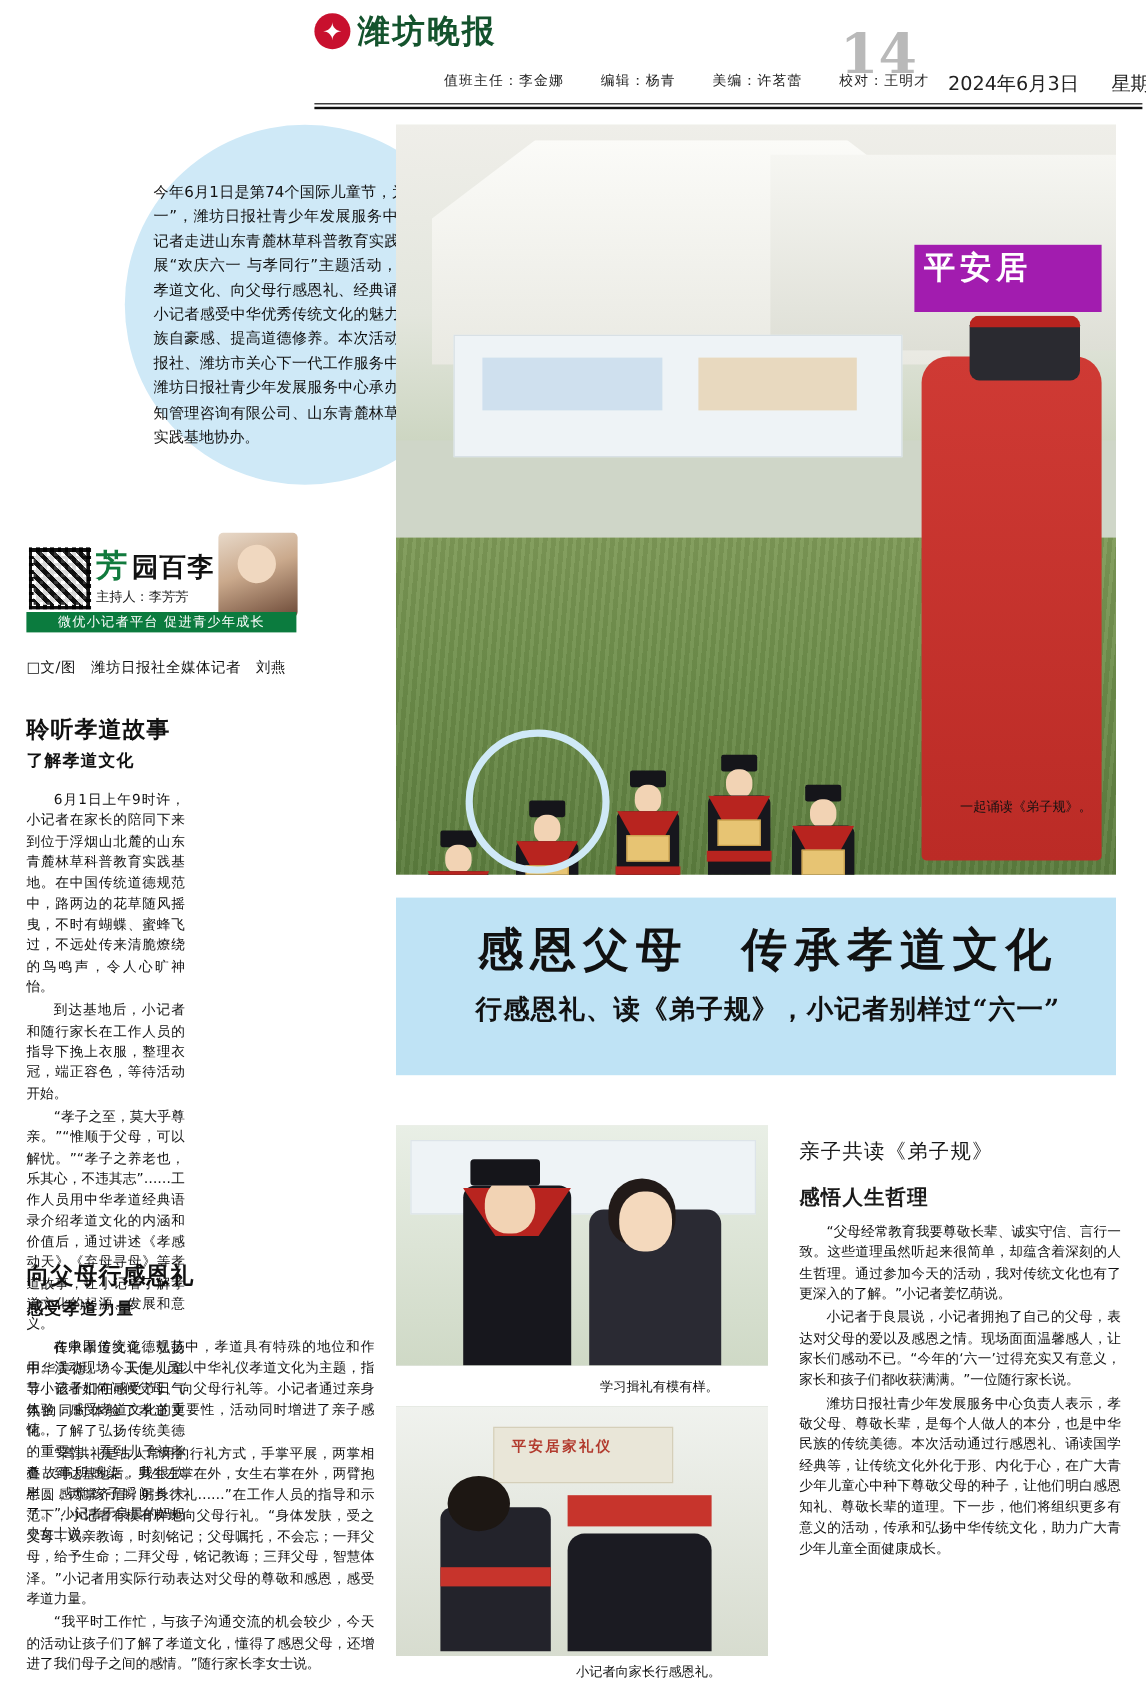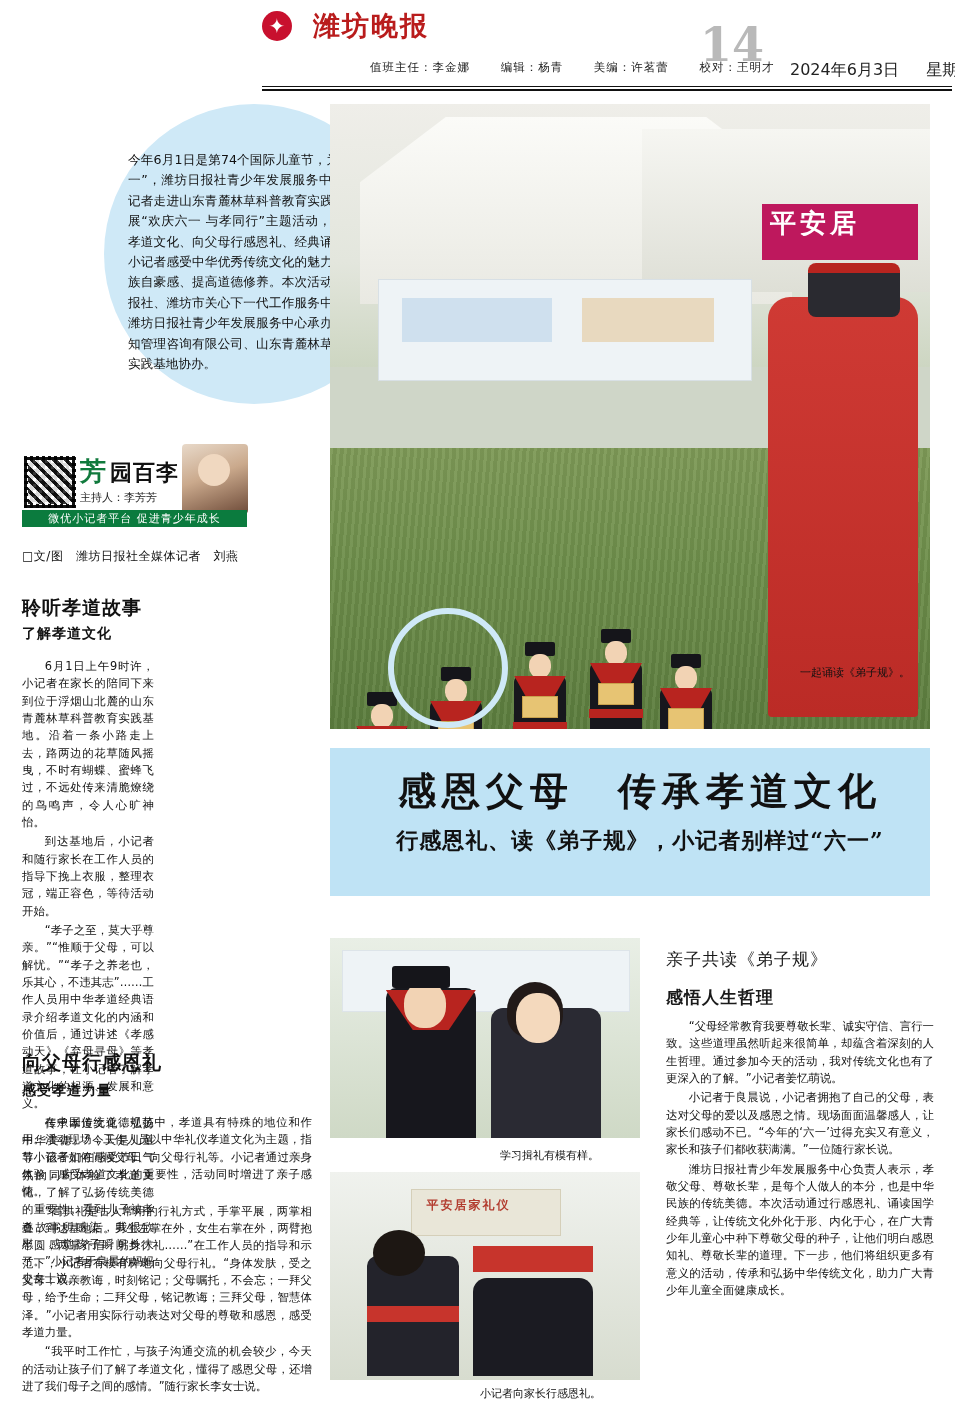--- a/index.html
+++ b/index.html
@@ -23,21 +23,21 @@
   }
   .mh-logo{
     width:30px;height:30px;border-radius:50%;
     background:#c8102e;color:#fff;
     display:flex;align-items:center;justify-content:center;
     font-size:20px;font-weight:bold;margin-right:6px;
     font-family:"DejaVu Sans",sans-serif;
   }
   .mh-paper{
     font-size:27px;font-weight:bold;letter-spacing:2px;
-    color:#b91c1c;font-family:Liberation Mono, monospace;margin-left:15px;
+    color:#14532d;font-family:Liberation Mono, monospace;
   }
   .mh-section{
     font-size:42px;font-weight:bold;letter-spacing:2px;
     color:#111;margin-left:8px;line-height:1;
     font-family:"DejaVu Serif","Liberation Serif",serif;
   }
   .mh-credits{
     position:absolute;left:370px;top:60px;
     font-size:11.5px;color:#222;letter-spacing:1px;
     white-space:nowrap;
@@ -149,21 +149,21 @@
   .pm-tent{position:absolute;left:5%;top:2%;width:72%;height:30%;
     background:linear-gradient(180deg,#fbfbf8 0%,#e9e9e2 100%);
     clip-path:polygon(0 35%,20% 0,80% 0,100% 35%,100% 100%,0 100%);}
   .pm-tent2{position:absolute;left:52%;top:4%;width:48%;height:26%;
     background:linear-gradient(180deg,#f6f6f2 0%,#dedfd6 100%);}
   .pm-board{position:absolute;left:8%;top:28%;width:62%;height:16%;
     background:#eef3f6;border:1px solid #d8e0e5;}
   .pm-board2{position:absolute;left:12%;top:31%;width:25%;height:7%;background:#cfe0ee;}
   .pm-board3{position:absolute;left:42%;top:31%;width:22%;height:7%;background:#e8d9bf;}
   .pm-sign{position:absolute;left:72%;top:16%;width:26%;height:9%;
-    background:#be185d;}
+    background:#a21caf;}
   .pm-sign span{color:#fff;font-size:26px;font-weight:bold;letter-spacing:4px;
     position:absolute;left:8px;top:2px;font-family:"DejaVu Serif",serif;}
   .pm-grass{position:absolute;left:0;top:55%;width:100%;height:45%;
     background:linear-gradient(180deg,#7e9a57 0%,#6f8f4c 40%,#5c7d3e 100%);}
   .pm-grass:after{content:"";position:absolute;inset:0;
     background:repeating-linear-gradient(95deg,rgba(255,255,255,.05) 0 3px,rgba(0,0,0,.05) 3px 7px);}
   .kid{position:absolute;bottom:6%;}
   .kid .hat{position:absolute;left:50%;top:0;transform:translateX(-50%);
     width:30px;height:14px;background:#15151a;border-radius:2px;}
   .kid .face{position:absolute;left:50%;top:12px;transform:translateX(-50%);
@@ -275,21 +275,21 @@
     <div class="col-rest">园百李</div>
     <div class="col-host">主持人：李芳芳</div>
     <div class="col-slogan">微优小记者平台 促进青少年成长</div>
   </div>
   <div class="byline">□文/图　潍坊日报社全媒体记者　刘燕</div>
 
   <div class="h-main" style="left:22px;top:595px;">聆听孝道故事</div>
   <div class="h-sub" style="left:22px;top:625px;">了解孝道文化</div>
 
   <div class="body-col" style="left:22px;top:658px;">
-    <p>6月1日上午9时许，小记者在家长的陪同下来到位于浮烟山北麓的山东青麓林草科普教育实践基地。沿着一条小路走上去，路两边的花草随风摇曳，不时有蝴蝶、蜜蜂飞过，不远处传来清脆燎绕的鸟鸣声，令人心旷神怡。</p>
+    <p>6月1日上午9时许，小记者在家长的陪同下来到位于浮烟山北麓的山东青麓林草科普教育实践基地。在中国传统道德规范中，路两边的花草随风摇曳，不时有蝴蝶、蜜蜂飞过，不远处传来清脆燎绕的鸟鸣声，令人心旷神怡。</p>
     <p>到达基地后，小记者和随行家长在工作人员的指导下挽上衣服，整理衣冠，端正容色，等待活动开始。</p>
     <p>“孝子之至，莫大乎尊亲。”“惟顺于父母，可以解忧。”“孝子之养老也，乐其心，不违其志”……工作人员用中华孝道经典语录介绍孝道文化的内涵和价值后，通过讲述《孝感动天》《弃母寻母》等孝道故事，让小记者了解孝道文化的起源、发展和意义。</p>
     <p>传承孝道文化，弘扬中华美德。“今天是儿童节，孩子们在感受节日气氛的同时体验了孝道文化，了解了弘扬传统美德的重要性。看到儿子被孝道故事所感染，我很欣慰，感觉孩子瞬间长大了。”小记者于良晨的妈妈史女士说。</p>
   </div>
 
   <div class="h-main" style="left:22px;top:1050px;">向父母行感恩礼</div>
   <div class="h-sub" style="left:22px;top:1082px;">感受孝道力量</div>
 
   <div class="body-col" style="left:22px;top:1114px;width:290px;">
     <p>在中国传统道德规范中，孝道具有特殊的地位和作用。活动现场，工作人员以中华礼仪孝道文化为主题，指导小记者如何问候父母、向父母行礼等。小记者通过亲身体验，感受孝道文化的重要性，活动同时增进了亲子感情。</p>

